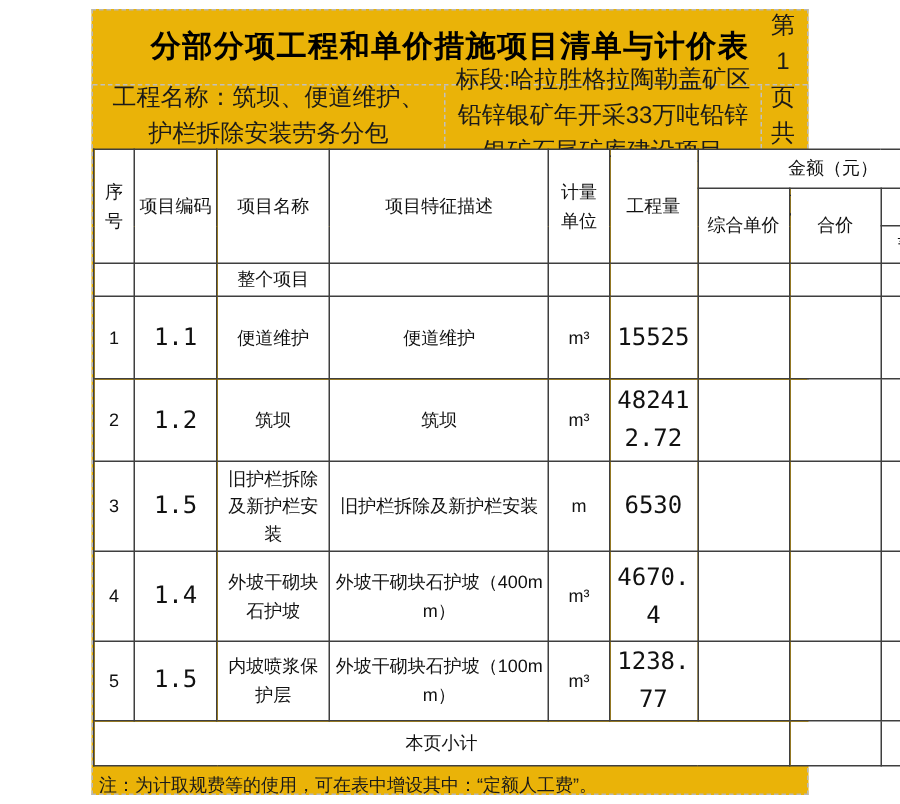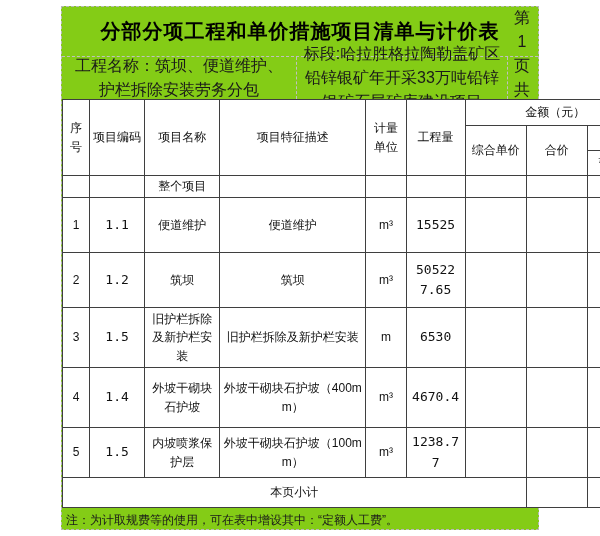--- a/index.html
+++ b/index.html
@@ -6,21 +6,21 @@
   body{
     width:600px;height:536px;background:#ffffff;
     font-family:"Liberation Sans","DejaVu Sans",sans-serif;
     color:#1a1a1a;
   }
   .page{
     box-sizing:border-box;
     width:478px;height:524px;
     margin:6px auto 0 auto;
     border:1px dashed #b8b8b8;
-    background:#84cc16;
+    background:#eab308;
     display:flex;flex-direction:column;
   }
   .title{
     height:49px;line-height:49px;
     text-align:center;
     font-size:20px;font-weight:bold;
     letter-spacing:1px;
     border-bottom:1px dashed #c0c0c0;
     color:#000;
   }
@@ -41,21 +41,21 @@
   }
   table.boq th,table.boq td{
     border:1px solid #3f3f3f;
     font-size:12px;font-weight:normal;
     text-align:center;vertical-align:middle;
     padding:1px 3px;line-height:1.55;
     overflow:hidden;word-break:break-all;
     background:#fff;color:#111;
   }
   table.boq .left{text-align:center;}
-  table.boq .num{font-family:"DejaVu Sans Mono",monospace;font-size:13px;}
+  table.boq .num{font-family:"DejaVu Sans Mono",monospace;font-size:16px;}
   .note{
     flex:1;font-size:12px;
     padding:4px 4px 0 4px;line-height:1.4;
     text-align:left;
   }
 </style>
 </head>
 <body>
 
 <div class="page">
@@ -123,21 +123,21 @@
         <td></td>
         <td></td>
       </tr>
 
       <tr style="height:55px">
         <td>2</td>
         <td class="num">1.2</td>
         <td>筑坝</td>
         <td class="left">筑坝</td>
         <td>m³</td>
-        <td class="num">505227.65</td>
+        <td class="num">482412.72</td>
         <td></td>
         <td></td>
         <td></td>
       </tr>
 
       <tr style="height:60px">
         <td>3</td>
         <td class="num">1.5</td>
         <td>旧护栏拆除及新护栏安装</td>
         <td class="left">旧护栏拆除及新护栏安装</td>

